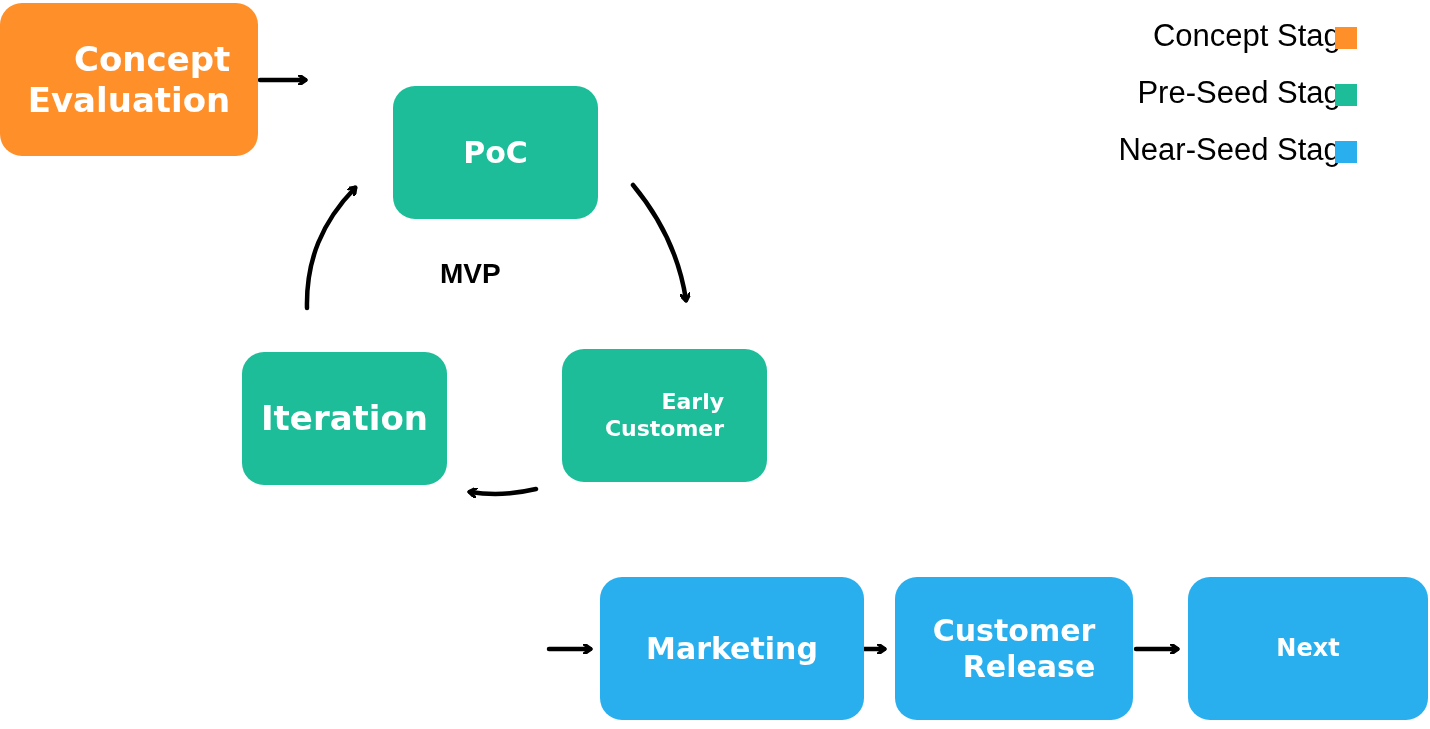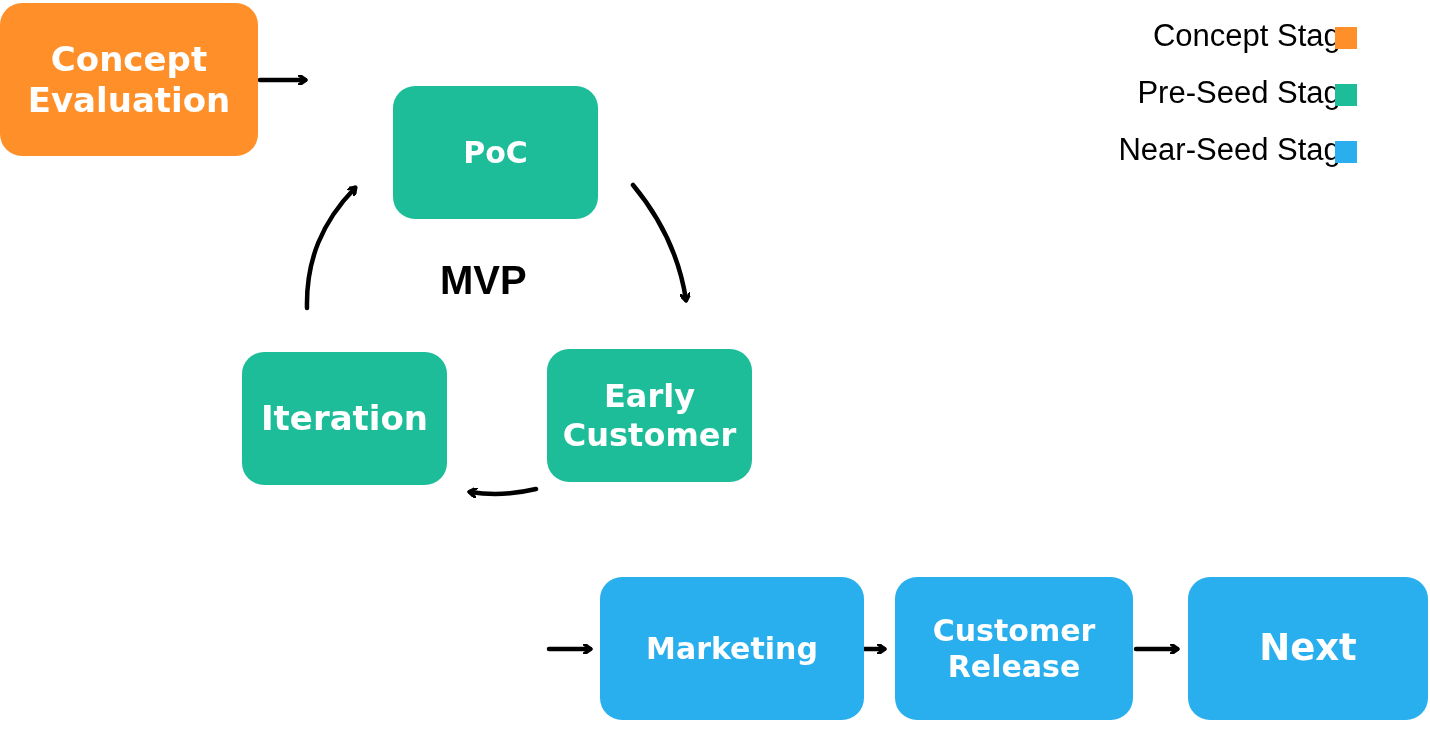--- a/index.html
+++ b/index.html
@@ -1,29 +1,29 @@
 <!DOCTYPE html>
 <html><head>
 <meta charset="utf-8">
 <style>
   html, body { margin:0; padding:0; background:#ffffff; }
   body { width:1430px; height:729px; position:relative; overflow:hidden; font-family:"DejaVu Sans", sans-serif; }
   .box { position:absolute; border-radius:22px; display:flex; align-items:center; justify-content:center; text-align:center; color:#ffffff; font-family:"DejaVu Sans", sans-serif; font-weight:bold; line-height:1.2; }
-  .box span { display:block; }
+  .box span { display:block;text-align:right; }
   .orange { background:#FF8F29; }
   .green { background:#1DBD9A; }
   .blue { background:#29AFEE; }
   #concept { left:0; top:3px; width:258px; height:153px; font-size:34px; }
   #poc { left:393px; top:58px; width:205px; height:133px; font-size:30px;margin-top:28px; }
-  #early { left:547px; top:349px; width:205px; height:133px; font-size:32px; }
+  #early { left:562px; top:349px; width:205px; height:133px; font-size:22px; }
   #iteration { left:242px; top:352px; width:205px; height:133px; font-size:34px; }
   #marketing { left:600px; top:577px; width:264px; height:143px; font-size:30px; }
   #service { left:895px; top:577px; width:238px; height:143px; font-size:30px; }
-  #release { left:1188px; top:577px; width:240px; height:143px; font-size:37px; }
-  .mvp { position:absolute; left:440px; top:258px; font-family:"Liberation Sans", sans-serif; font-weight:bold; font-size:40px; color:#000; }
+  #release { left:1188px; top:577px; width:240px; height:143px; font-size:24px; }
+  .mvp { position:absolute; left:440px; top:258px; font-family:"Liberation Sans", sans-serif; font-weight:bold; font-size:28px; color:#000; }
   .legend { position:absolute; right:72px; font-family:"Liberation Sans", sans-serif; font-size:31px; color:#000; text-align:right; }
   .legend-swatch { position:absolute; width:22px; height:22px; left:1335px; }
   svg.arrows { position:absolute; left:0; top:0; }
 </style>
 </head>
 <body>
 
 <svg class="arrows" width="1430" height="729">
   <defs>
     <marker id="ah" markerWidth="10" markerHeight="10" refX="7" refY="5" orient="auto" markerUnits="userSpaceOnUse">

